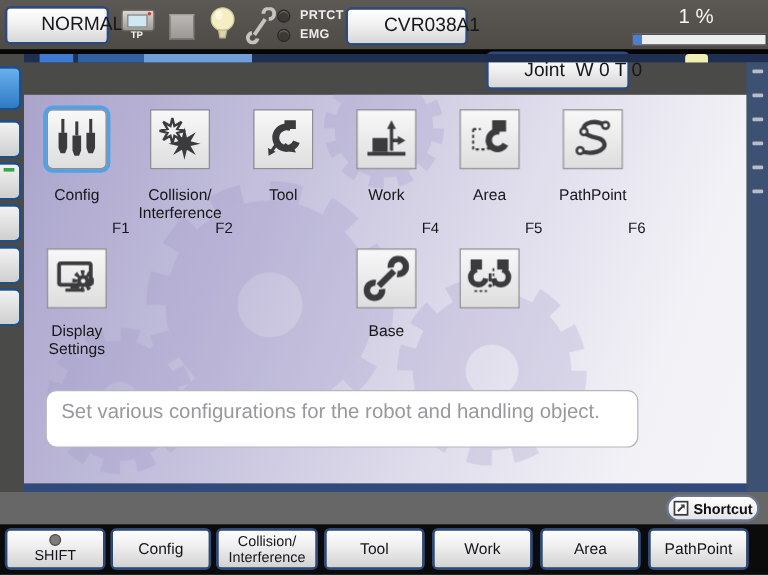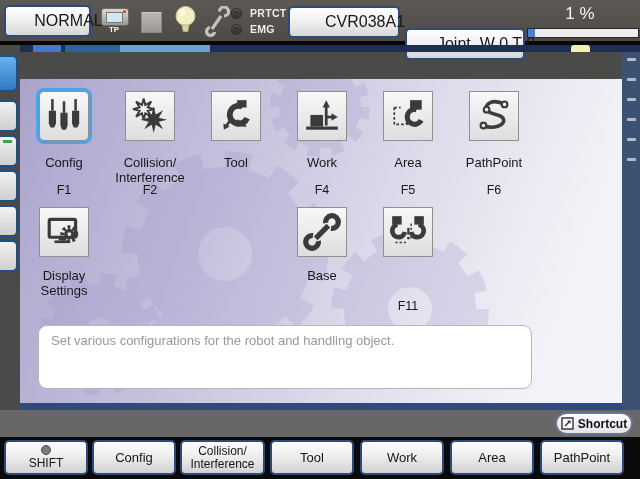--- a/index.html
+++ b/index.html
@@ -8,22 +8,22 @@
     -webkit-font-smoothing:antialiased;}
   .abs{position:absolute;}
 
   
   .topbar{left:0;top:0;width:640px;height:41px;background:linear-gradient(#5c5955,#4e4b47);
     border-bottom:4px solid #060606;}
   .btn3d{background:linear-gradient(#ffffff,#f1f1f1 45%,#d7d7d7);border:2px solid #2d4a7d;
     border-radius:5px;color:#17171c;display:flex;align-items:center;justify-content:center;
     box-sizing:border-box;font-size:16px;padding-left:42px;}
   .mode-btn{left:4px;top:5px;width:87px;height:32px;}
-  .program-btn{left:288px;top:6px;width:112px;height:32px;}
-  .coord-btn{left:405px;top:2px;width:120px;height:32px;white-space:pre;margin-top:26px;}
+  .program-btn{left:288px;top:6px;width:102px;height:32px;}
+  .coord-btn{left:405px;top:17px;width:120px;height:32px;white-space:pre;margin-top:26px;}
   .tp-wrap{left:99px;top:8px;width:30px;height:28px;text-decoration:underline;}
   .tp-body{position:absolute;left:2px;top:0;width:26px;height:16px;border:1px solid #6e6b67;
     border-radius:3px;background:linear-gradient(#dcd9d5,#9e9b97);}
   .tp-screen{position:absolute;left:4px;top:3px;width:15px;height:9px;background:#cfe8f4;border:1px solid #7e7b77;}
   .tp-dot{position:absolute;right:2px;top:1px;width:3px;height:3px;border-radius:50%;background:#d23а2a;background:#d23a2a;}
   .tp-label{position:absolute;left:0;top:17px;width:30px;text-align:center;color:#f4f4f4;
     font-size:8px;font-weight:bold;}
   .sq-ind{left:141px;top:12px;width:19px;height:19px;background:linear-gradient(#bab7b4,#9a9794);
     border:1px solid #888;border-top-color:#cfcdca;}
   .bulb{left:174px;top:5px;}
@@ -62,28 +62,28 @@
     background:linear-gradient(110deg,#aaa4cc 0%,#c2bedb 30%,#dedbeb 60%,#f2f1f6 85%,#f4f3f8 100%);}
   .dlg-navy{left:20px;top:403px;width:602px;height:7px;background:#31497b;}
   .gears{position:absolute;left:0;top:0;}
 
   .tile{position:absolute;width:50px;height:50px;box-sizing:border-box;
     background:linear-gradient(#f8f8f8,#dedede);border:1px solid #8f8f8f;
     display:flex;align-items:center;justify-content:center;}
   .tile.selected{box-shadow:0 0 0 3px #4da2ea;border-radius:5px;}
   .ilabel{position:absolute;width:88px;text-align:center;font-size:13px;color:#17171a;line-height:15px;}
   .ilabel .l2:empty{display:none;}
-  .ifkey{position:absolute;width:88px;text-align:center;font-size:12.5px;color:#17171a;}
+  .ifkey{position:absolute;width:88px;text-align:right;font-size:12.5px;color:#17171a;}
   .r1i{top:12px;} .r1l{top:76px;} .r1f{top:104px;}
   .r2i{top:128px;} .r2l{top:189px;} .r2f{top:220px;}
   .c1i{left:19px;} .c2i{left:105px;} .c3i{left:191px;} .c4i{left:277px;} .c5i{left:363px;} .c6i{left:449px;}
   .c1t{left:0px;} .c2t{left:86px;} .c3t{left:172px;} .c4t{left:258px;} .c5t{left:344px;} .c6t{left:430px;}
 
-  .desc{left:18px;top:246px;width:494px;height:64px;box-sizing:border-box;background:#fff;
-    border:1px solid #b6b6be;border-radius:9px;padding:7px 12px;font-size:13px;color:#98989e;}
+  .desc{left:18px;top:246px;width:494px;height:48px;box-sizing:border-box;background:#fff;
+    border:1px solid #b6b6be;border-radius:9px;padding:7px 12px;font-size:17px;color:#98989e;}
 
   
   .midstrip{left:0;top:410px;width:640px;height:27px;background:#676767;}
   .shortcut{left:555px;top:412px;width:78px;height:23px;box-sizing:border-box;
     background:linear-gradient(#ffffff,#e4e4e8);border:2px solid #6a7590;border-radius:12px;
     display:flex;align-items:center;justify-content:center;gap:4px;
     font-size:12px;font-weight:bold;color:#101014;}
 
   
   .botbar{left:0;top:437px;width:640px;height:42px;background:#0b0b0b;}
@@ -307,21 +307,20 @@
         <path class="stk" d="M28 11 a6 6 0 1 1 -7 7" stroke-width="4.5"></path>
         <path class="stk" d="M21 10 v16 M6 28 h10" stroke-width="1.4" stroke-dasharray="2.2 1.8"></path>
         <rect class="ink" x="17.3" y="14" width="2.2" height="6.5"></rect>
         <circle class="ink" cx="18.4" cy="23.8" r="1.4"></circle>
       </svg>
     </div>
 
     <div class="ilabel r2l c1t"><span class="l1">Display</span><br><span class="l2">Settings</span></div>
     <div class="ilabel r2l c4t"><span class="l1">Base</span></div>
 
-    <div class="ifkey r2f c5t">F11</div>
 
     <div class="abs desc">Set various configurations for the robot and handling object.</div>
   </div>
 
   <div class="abs dlg-navy"></div>
 
   <div class="abs midstrip"></div>
   <div class="abs shortcut">
     <svg width="13" height="13" viewBox="0 0 13 13">
       <rect x="1" y="1" width="11" height="11" fill="#fff" stroke="#3c3c40" stroke-width="1.5"></rect>

